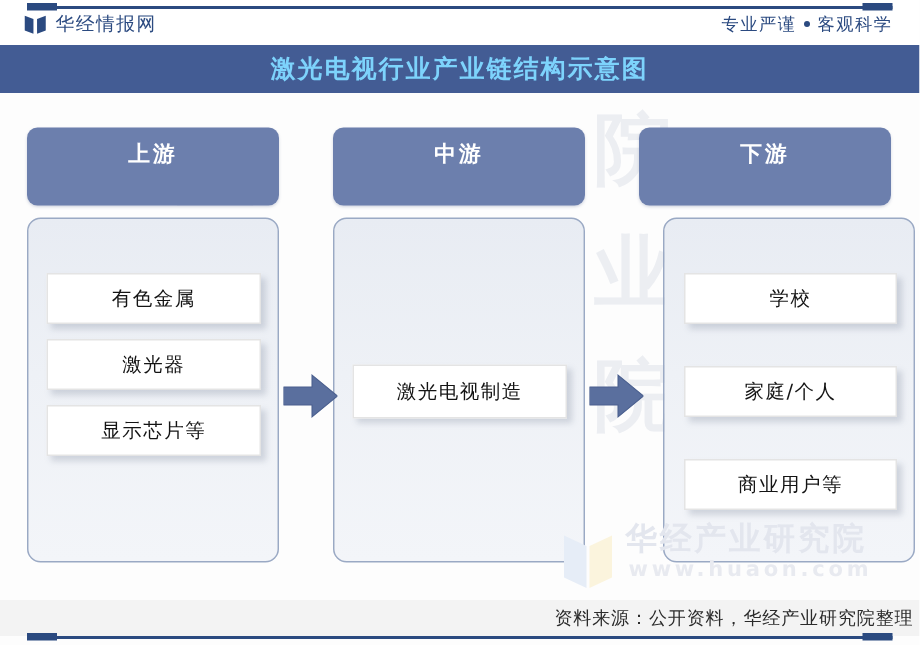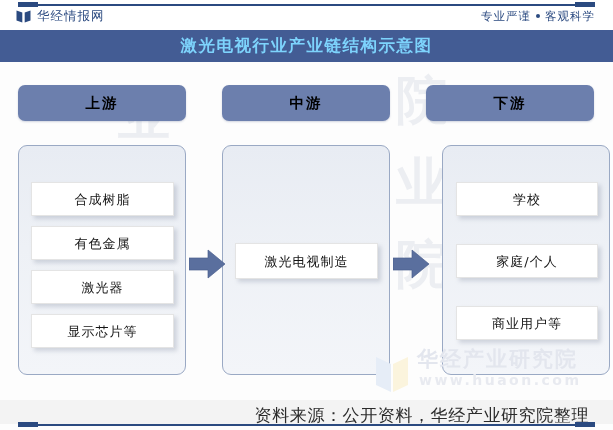--- a/index.html
+++ b/index.html
@@ -116,24 +116,24 @@
     font-size: 52px;
     color: #eceef2;
     font-weight: bold;
     font-family: "DejaVu Sans", sans-serif;
     line-height: 1;
   }
 
   
   .stage-head {
     position: absolute;
-    height: 36px;
+    height: 52px;
     background: #6c7fad;
     border-radius: 7px;
-    color: #000000;
+    color: #ffffff;
     font-size: 14.5px;
     font-weight: bold;
     letter-spacing: 2px;
     text-align: center;
     line-height: 36px;
     font-family: "DejaVu Serif", "Liberation Serif", serif;
     box-shadow: 0 1px 2px rgba(80,95,140,.25);
   }
   #head-up   { left: 18px;  top: 85px;  width: 168px; }
   #head-mid  { left: 222px; top: 85px;  width: 168px; }
@@ -221,22 +221,22 @@
 
   
   .footer-band {
     position: absolute;
     left: 0; top: 400px;
     width: 613px; height: 24px;
     background: #f3f3f3;
   }
   .footer-text {
     position: absolute;
-    right: 24px; top: 404px;
-    font-size: 17px;
+    right: 4px; top: 404px;
+    font-size: 12px;
     color: #2b2b2b;
     letter-spacing: .6px;
     white-space: nowrap;
     font-family: Liberation Sans, sans-serif;
   }
   .footer-rule {
     position: absolute;
     left: 18px; top: 424px;
     width: 577px; height: 2px;
     background: #2b4a80;
@@ -290,21 +290,20 @@
     <div class="wm-big" style="left:396px; top:12px;">院</div>
     <div class="wm-big" style="left:396px; top:94px;">业</div>
     <div class="wm-big" style="left:396px; top:176px;">院</div>
   </div>
 
   <div id="head-up" class="stage-head">上游</div>
   <div id="head-down" class="stage-head">下游</div>
   <div id="head-mid" class="stage-head">中游</div>
 
   <div id="panel-up" class="panel col-up">
-    <div class="item-box">合成树脂</div>
     <div class="item-box">有色金属</div>
     <div class="item-box">激光器</div>
     <div class="item-box">显示芯片等</div>
   </div>
 
   <div id="panel-mid" class="panel col-mid">
     <div class="item-box">激光电视制造</div>
   </div>
 
   <div id="panel-down" class="panel col-down">

